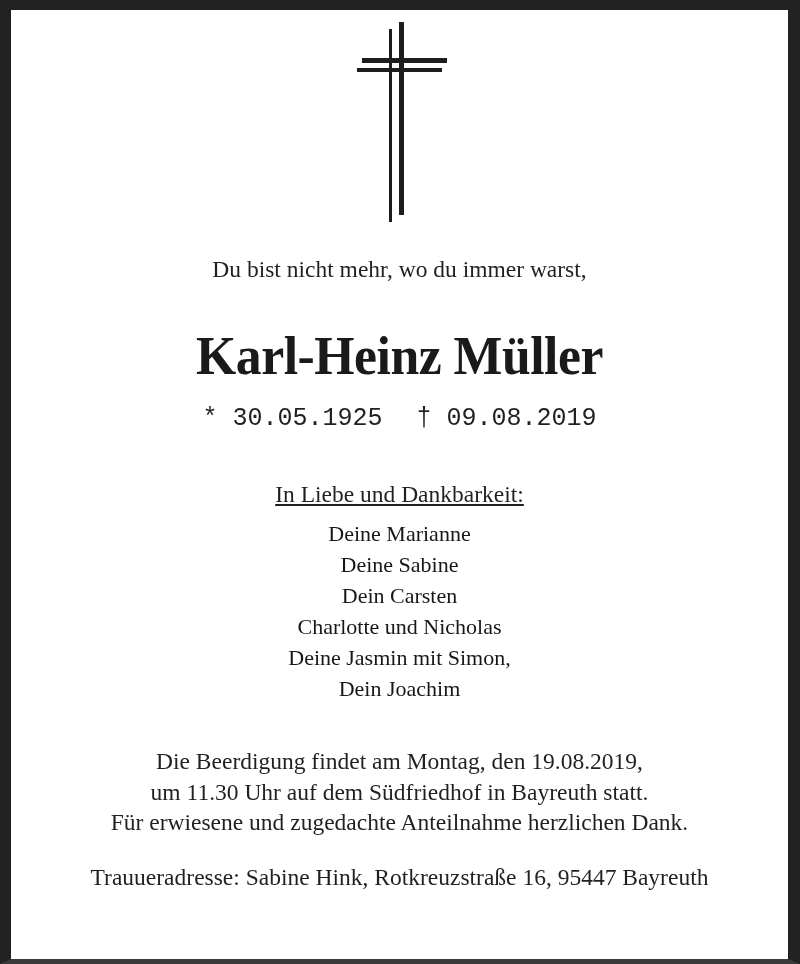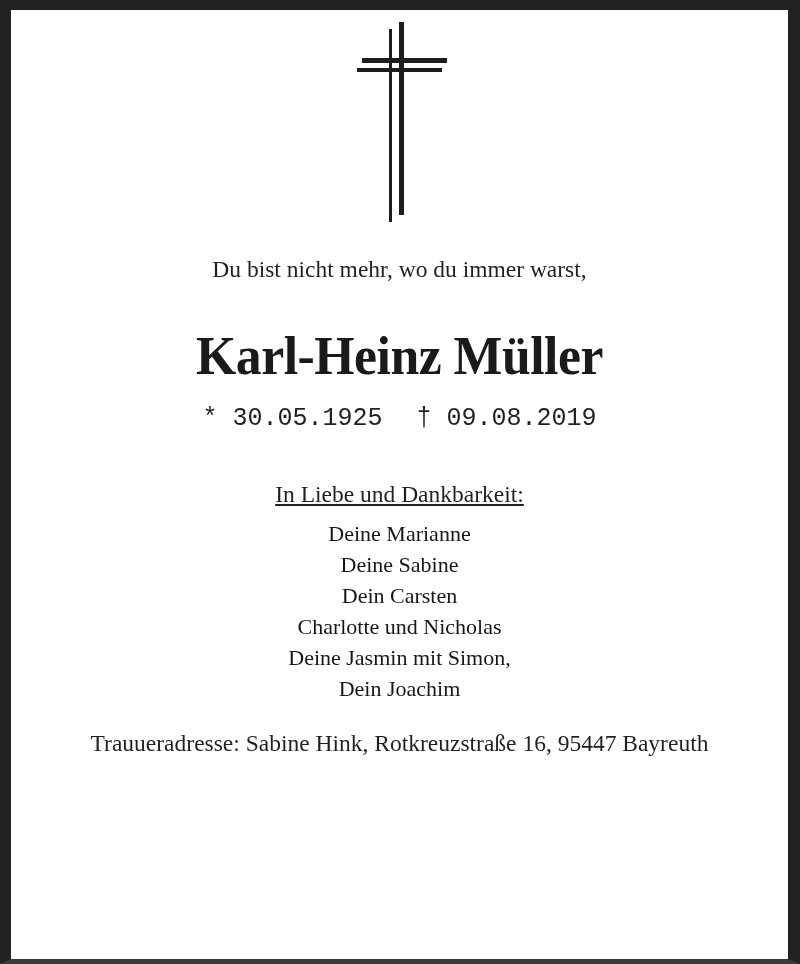--- a/index.html
+++ b/index.html
@@ -173,17 +173,22 @@
 
     <div class="family-list">
       <div class="family-line">Deine Marianne</div>
       <div class="family-line">Deine Sabine</div>
       <div class="family-line">Dein Carsten</div>
       <div class="family-line">Charlotte und Nicholas</div>
       <div class="family-line">Deine Jasmin mit Simon,</div>
       <div class="family-line">Dein Joachim</div>
     </div>
 
+    <div class="funeral-info">
+      <span class="line">Die Beerdigung findet am Montag, den 19.08.2019,</span>
+      <span class="line">um 11.30 Uhr auf dem Südfriedhof in Bayreuth statt.</span>
+      <span class="line">Für erwiesene und zugedachte Anteilnahme herzlichen Dank.</span>
+    </div>
 
     <div class="contact-address">Trauueradresse: Sabine Hink, Rotkreuzstraße 16, 95447 Bayreuth</div>
 
   </div>
 </div>
 
 </body></html>

